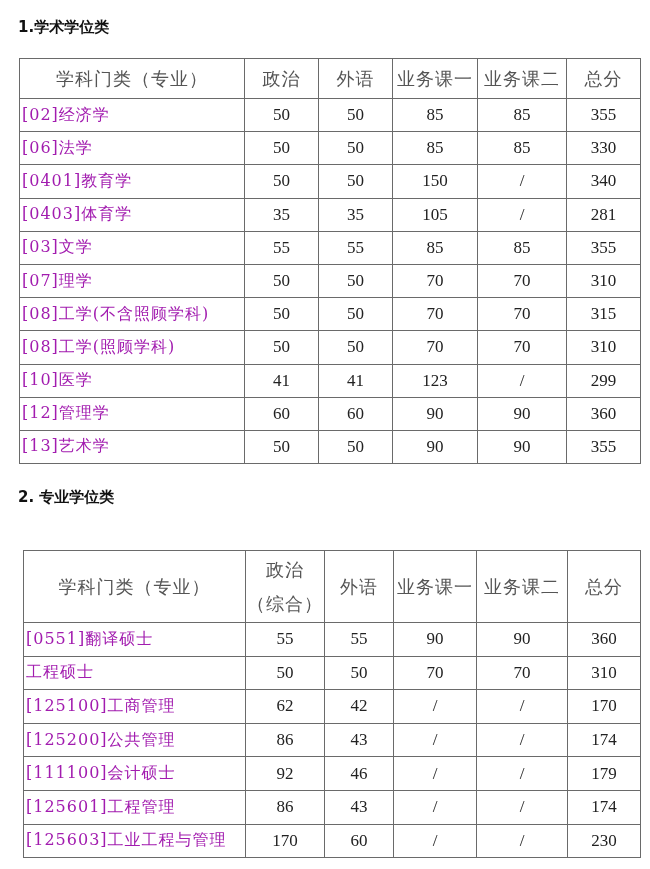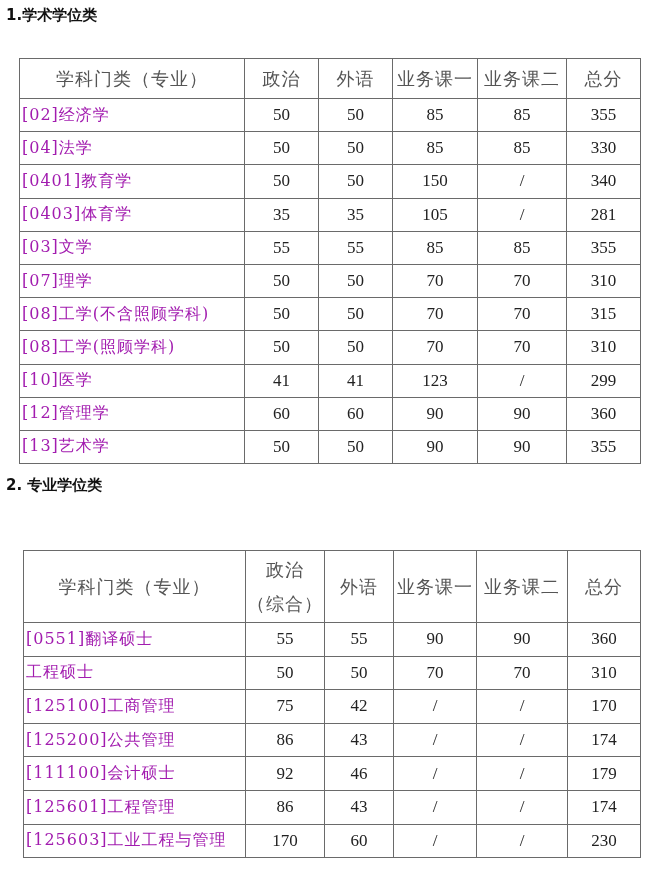--- a/index.html
+++ b/index.html
@@ -5,21 +5,21 @@
   html, body { margin: 0; padding: 0; background: #ffffff; }
   body {
     width: 650px; height: 869px; position: relative; overflow: hidden;
     font-family: "DejaVu Serif", "Liberation Serif", serif;
     color: #222;
   }
   .section-title {
     position: absolute; left: 6px;
     font-family: "DejaVu Sans", "Liberation Sans", sans-serif;
     font-weight: bold; font-size: 15px; color: #111;
-    margin: 0;
+    margin: 12px;
   }
   #title1 { top: 6px; }
   #title2 { top: 476px; }
 
   table.score {
     position: absolute;
     border-collapse: collapse;
     table-layout: fixed;
     font-size: 16px;
     border: 1.5px solid #777;
@@ -87,21 +87,21 @@
   <tbody id="tbody1">
       <tr>
         <td class="name">[02]经济学</td>
         <td class="num">50</td>
         <td class="num">50</td>
         <td class="num">85</td>
         <td class="num">85</td>
         <td class="num">355</td>
       </tr>
       <tr>
-        <td class="name">[04]法学</td>
+        <td class="name">[06]法学</td>
         <td class="num">50</td>
         <td class="num">50</td>
         <td class="num">85</td>
         <td class="num">85</td>
         <td class="num">330</td>
       </tr>
       <tr>
         <td class="name">[0401]教育学</td>
         <td class="num">50</td>
         <td class="num">50</td>
@@ -212,21 +212,21 @@
       <tr>
         <td class="name">工程硕士</td>
         <td class="num">50</td>
         <td class="num">50</td>
         <td class="num">70</td>
         <td class="num">70</td>
         <td class="num">310</td>
       </tr>
       <tr>
         <td class="name">[125100]工商管理</td>
-        <td class="num">75</td>
+        <td class="num">62</td>
         <td class="num">42</td>
         <td class="num">/</td>
         <td class="num">/</td>
         <td class="num">170</td>
       </tr>
       <tr>
         <td class="name">[125200]公共管理</td>
         <td class="num">86</td>
         <td class="num">43</td>
         <td class="num">/</td>

